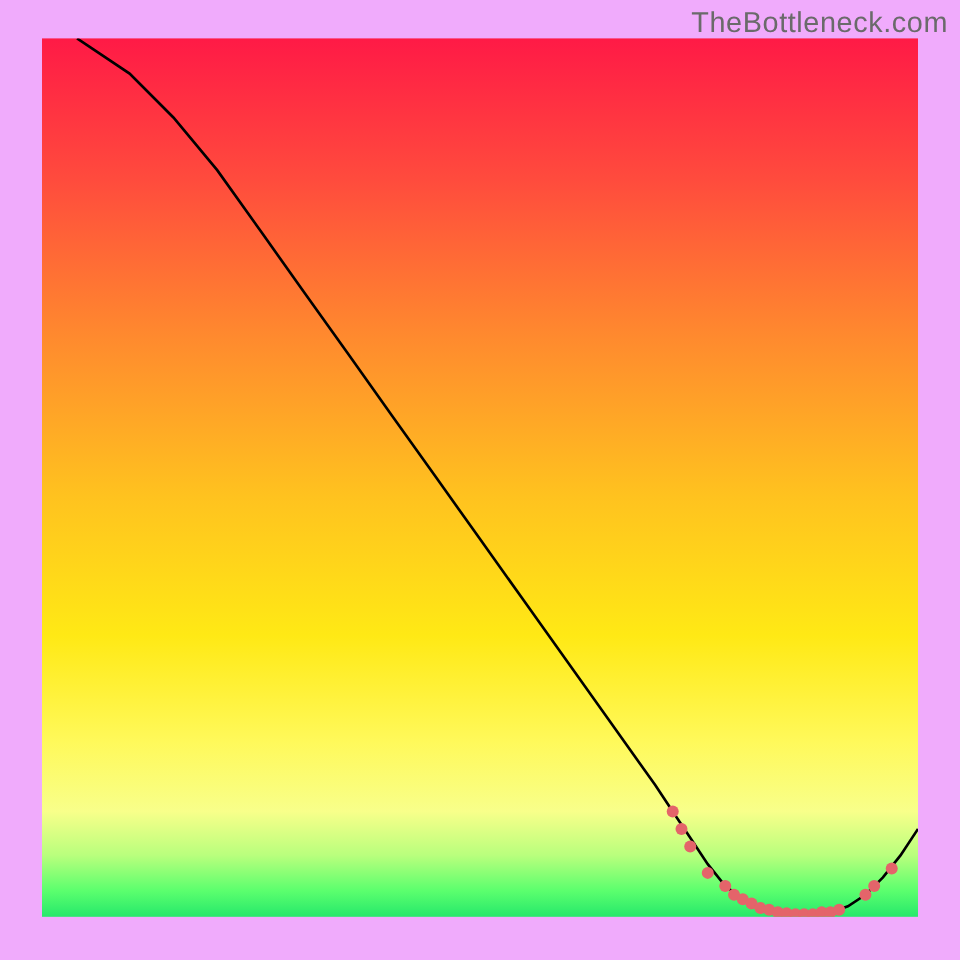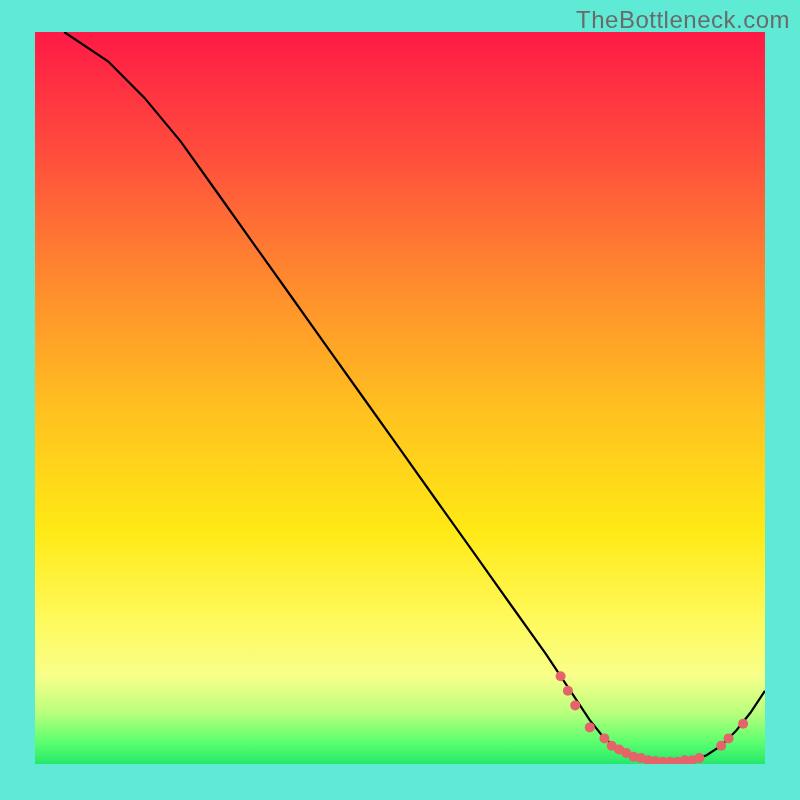--- a/index.html
+++ b/index.html
@@ -8,21 +8,21 @@
     width: 800px;
     height: 800px;
     background: #000;
     overflow: hidden;
     font-family: Arial, Helvetica, sans-serif;
   }
   .frame {
     position: relative;
     width: 800px;
     height: 800px;
-    background: #5eead4;
+    background: #f0abfc;
   }
   .watermark {
     position: absolute;
     top: 6px;
     right: 10px;
     color: #6a6a6a;
     font-size: 24px;
     font-weight: 400;
     letter-spacing: 0.5px;
     z-index: 5;

